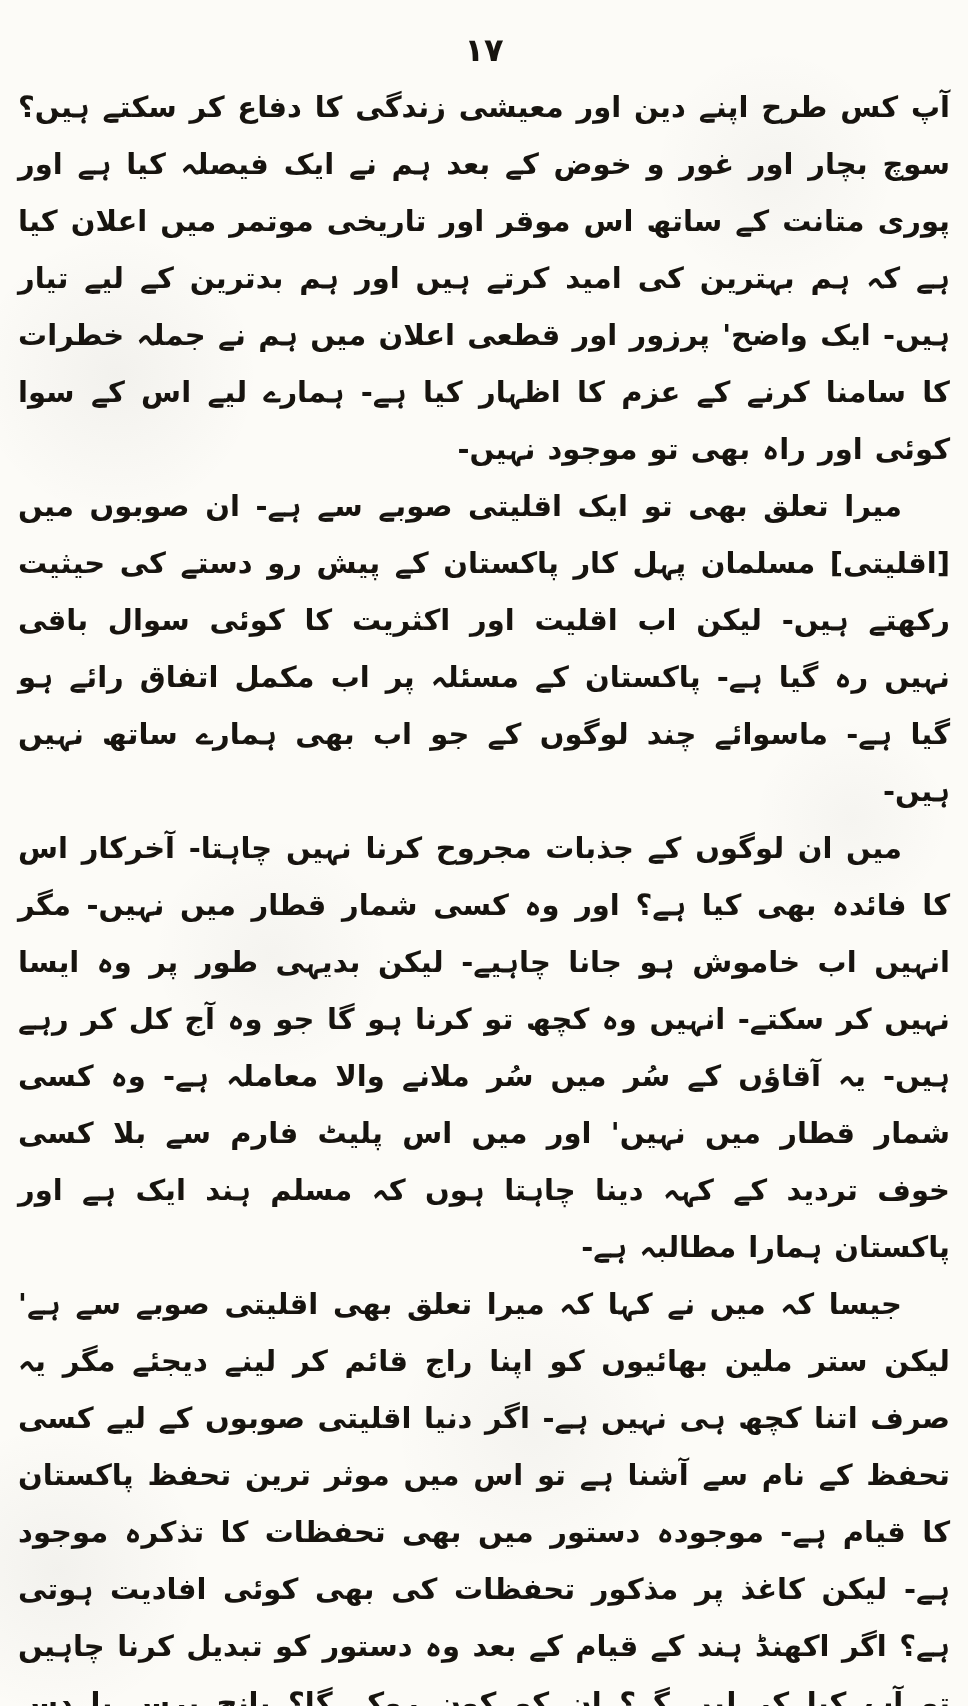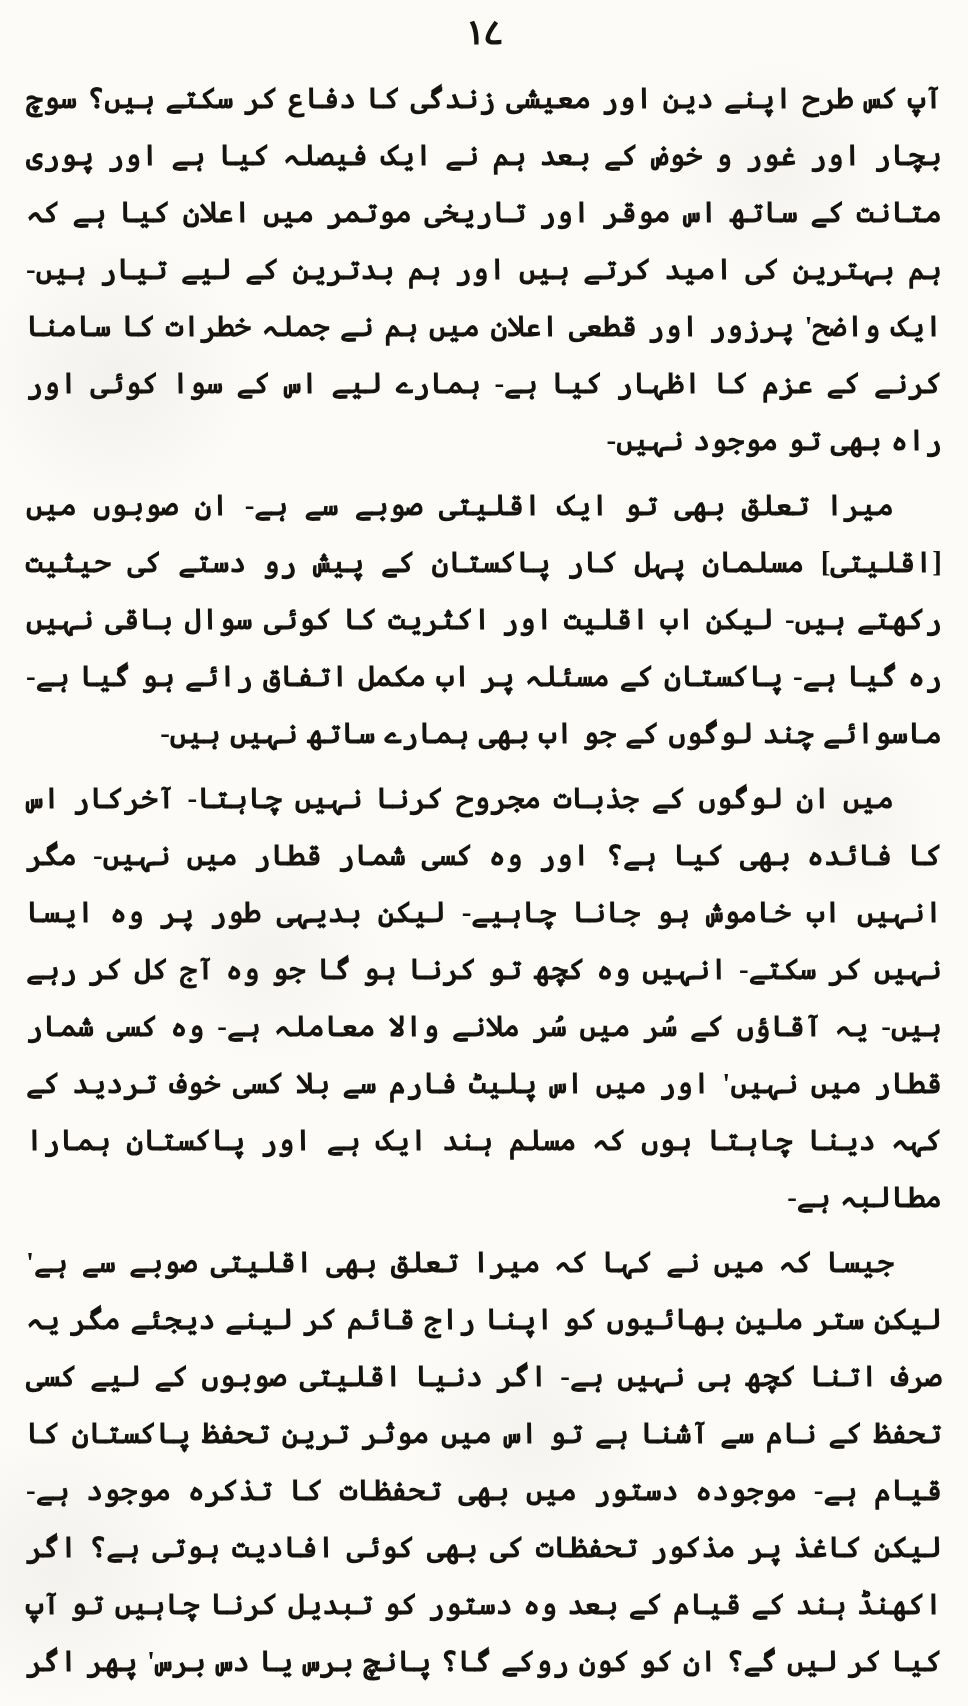--- a/index.html
+++ b/index.html
@@ -19,35 +19,34 @@
       radial-gradient(circle at 88% 48%, rgba(60,60,55,0.035), transparent 8%),
       radial-gradient(circle at 55% 84%, rgba(60,60,55,0.04), transparent 9%),
       radial-gradient(circle at 6% 92%, rgba(60,60,55,0.05), transparent 8%);
     font-family: "DejaVu Sans", sans-serif;
     color: var(--ink, #17140f);
   }
   .scan-page {
     box-sizing: border-box;
     width: 968px;
     height: 1384px;
-    padding: 8px 18px 0 18px;
+    padding: 25px 18px 0 18px;
     direction: rtl;
-    font-family: Liberation Serif, serif;
   }
   .page-number {
     text-align: center;
     font-weight: bold;
     font-size: 32px;
     line-height: 50px;
     height: 54px;
     letter-spacing: 1px;
     color: var(--ink, #17140f);
   }
   .para {
-    margin: 8px;
+    margin: 0;
     font-size: 29px;
     font-weight: bold;
     line-height: 57px;
     text-align: justify;
     text-justify: inter-word;
     text-indent: 48px;
     color: var(--ink, #17140f);
     word-spacing: 2px;
   }
   .para.no-indent {

